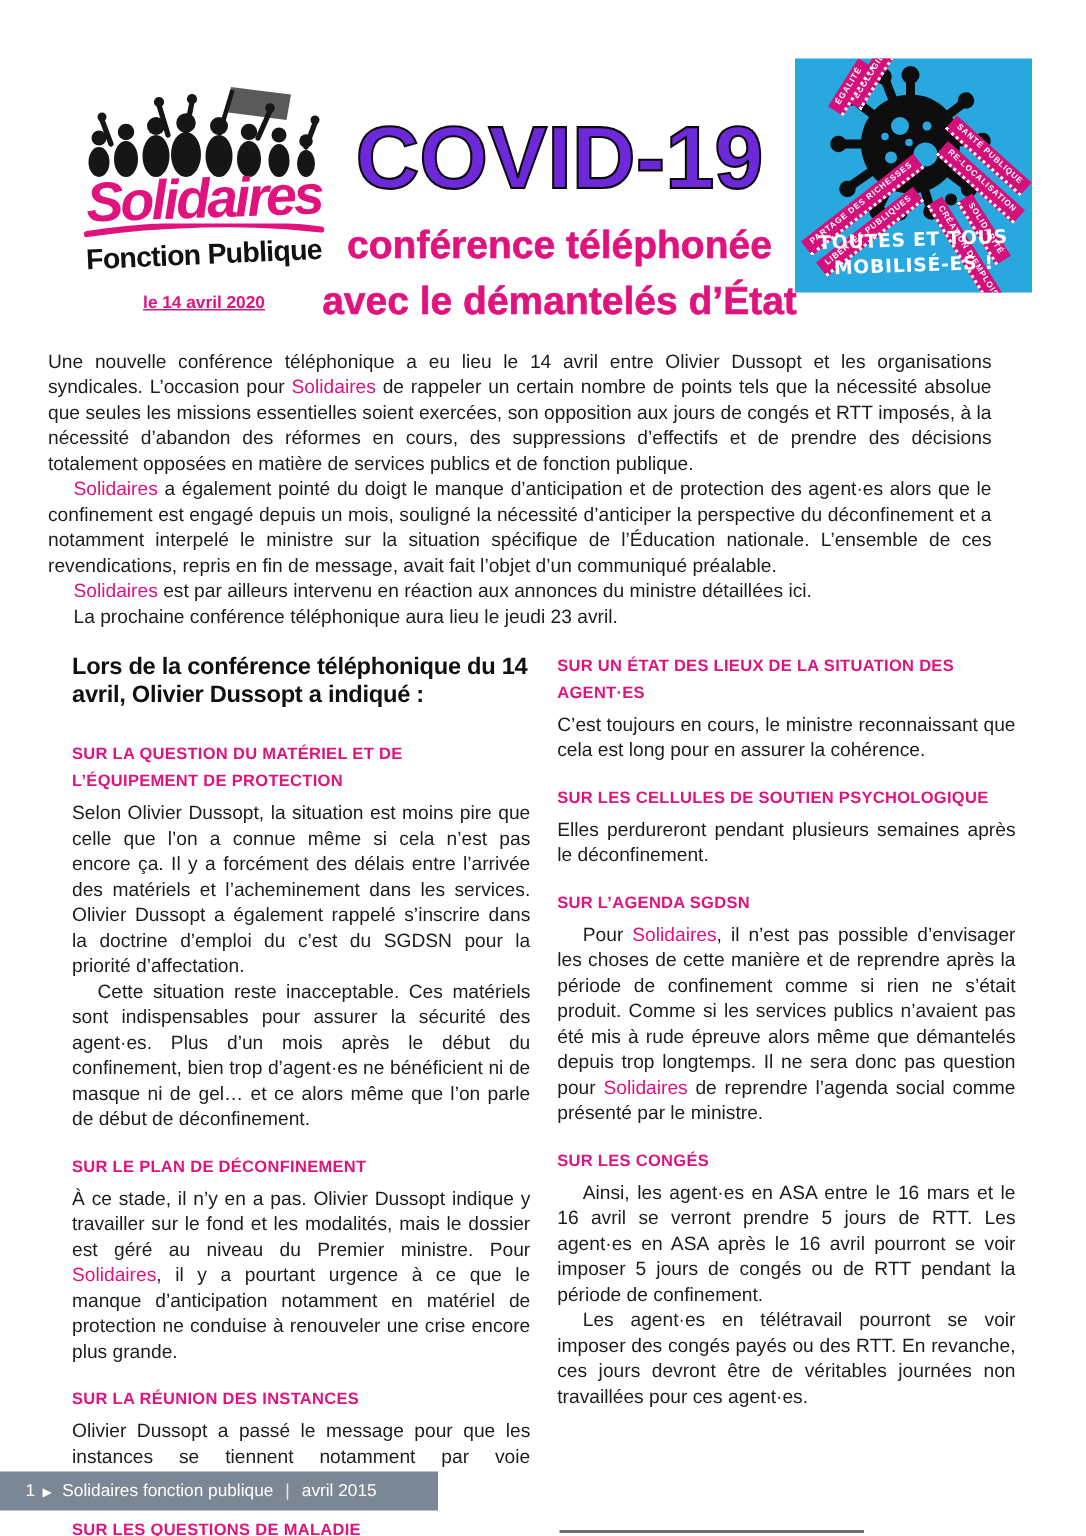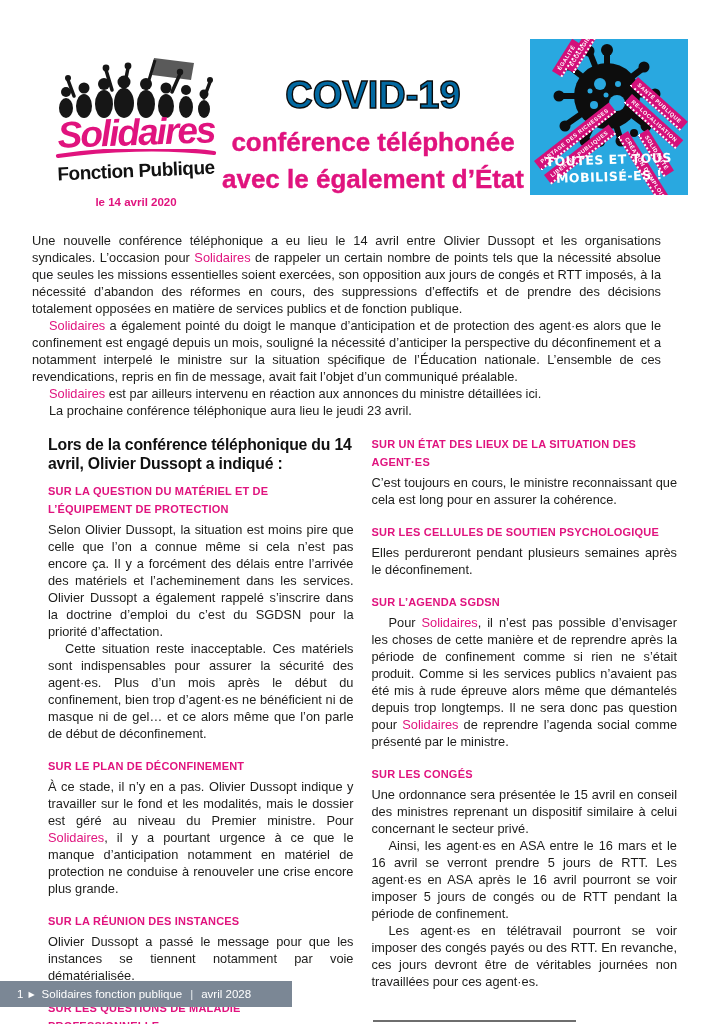--- a/index.html
+++ b/index.html
@@ -23,24 +23,24 @@
   .logo-figures{display:block;margin:0 auto -4px auto;}
   .logo-word{
     font-size:37px;font-weight:bold;font-style:italic;color:var(--pink);
     letter-spacing:-2px;line-height:1;transform:rotate(-2deg);display:block;
   }
   .logo-swoosh{display:block;margin:-2px auto 0 auto;}
   .logo-sub{
     font-size:19px;font-weight:bold;color:#111;transform:rotate(-2.5deg);
     display:block;margin-top:1px;letter-spacing:-0.5px;
   }
-  .logo-date{display:block;margin-top:14px;font-size:11.5px;font-weight:bold;color:var(--pink);}
+  .logo-date{display:block;margin-top:14px;font-size:11.5px;font-weight:bold;color:var(--pink);text-decoration:underline;}
   .title-block{position:absolute;left:212px;top:76px;width:322px;text-align:center;}
   .main-title{
-    font-size:38px;font-weight:bold;color:#0369a1;letter-spacing:0px;
+    font-size:59px;font-weight:bold;color:#6d28d9;letter-spacing:0px;
     -webkit-text-stroke:1.4px #0b0b0b;line-height:1;
   }
   .subtitle{font-size:26px;font-weight:bold;color:var(--pink);line-height:37px;margin-top:10px;
     -webkit-text-stroke:0.4px var(--pink);}
   
   .poster{position:absolute;left:530px;top:39px;width:158px;height:156px;background:var(--blue);overflow:hidden;}
   .poster svg{position:absolute;left:0;top:0;}
   .ribbon{
     position:absolute;background:var(--ribbon);color:#fff;font-weight:bold;
     font-size:5.5px;letter-spacing:0.6px;padding:2px 5px 2px 5px;white-space:nowrap;
@@ -61,21 +61,21 @@
   }
   
   .intro{position:absolute;left:32px;top:232px;width:629px;}
   p{font-size:12.8px;line-height:17px;text-align:justify;}
   p.indent{text-indent:17px;}
   .brand{color:var(--pink);}
   .columns{position:absolute;left:48px;top:435px;width:629px;display:flex;gap:18px;}
   .col{flex:1;min-width:0;}
   .lead-heading{
     font-size:15.8px;font-weight:bold;line-height:19px;color:#111;
-    margin-bottom:9px;letter-spacing:-0.2px;
+    margin-bottom:21px;letter-spacing:-0.2px;
   }
   .pink-heading{
     color:var(--pink);font-size:11px;font-weight:bold;line-height:18px;
     letter-spacing:0.2px;margin:0 0 3px 0;
   }
   section{margin-bottom:15px;}
   section:last-child{margin-bottom:0;}
   
   .footer-bar{
     position:absolute;left:0;top:981px;width:292px;height:26px;
@@ -133,21 +133,21 @@
     <path d="M3 7 C 50 0, 112 -2, 159 4" stroke="#e0137e" stroke-width="4.2" fill="none" stroke-linecap="round"></path>
   </svg>
   <span class="logo-sub">Fonction Publique</span>
   <span class="logo-date">le 14 avril 2020</span>
 </div>
 
 <div class="title-block">
   <div class="main-title">COVID-19</div>
   <div class="subtitle">
     <span>conférence téléphonée</span><br>
-    <span>avec le également d’État</span>
+    <span>avec le démantelés d’État</span>
   </div>
 </div>
 
 <div class="poster">
   <svg width="158" height="156" viewBox="0 0 158 156">
     <g stroke="#0d0d0d" stroke-width="6" stroke-linecap="round">
       <line x1="77" y1="57" x2="77" y2="13"></line>
         <line x1="77" y1="57" x2="112" y2="30"></line>
       <line x1="77" y1="57" x2="122" y2="55"></line>
         <line x1="77" y1="57" x2="114" y2="85"></line>
@@ -233,28 +233,27 @@
         <section>
           <h2 class="pink-heading">SUR LES CELLULES DE SOUTIEN PSYCHOLOGIQUE</h2>
           <p><span>Elles perdureront pendant plusieurs semaines après le déconfinement.</span></p>
         </section>
         <section>
           <h2 class="pink-heading">SUR L’AGENDA SGDSN</h2>
           <p class="indent"><span>Pour </span><span class="brand">Solidaires</span><span>, il n’est pas possible d’envisager les choses de cette manière et de reprendre après la période de confinement comme si rien ne s’était produit. Comme si les services publics n’avaient pas été mis à rude épreuve alors même que démantelés depuis trop longtemps. Il ne sera donc pas question pour </span><span class="brand">Solidaires</span><span> de reprendre l’agenda social comme présenté par le ministre.</span></p>
         </section>
         <section>
           <h2 class="pink-heading">SUR LES CONGÉS</h2>
-          <p><span>Une ordonnance sera présentée le 15 avril en conseil des ministres reprenant un dispositif similaire à celui concernant le secteur privé.</span></p>
           <p class="indent"><span>Ainsi, les agent·es en ASA entre le 16 mars et le 16 avril se verront prendre 5 jours de RTT. Les agent·es en ASA après le 16 avril pourront se voir imposer 5 jours de congés ou de RTT pendant la période de confinement.</span></p>
           <p class="indent"><span>Les agent·es en télétravail pourront se voir imposer des congés payés ou des RTT. En revanche, ces jours devront être de véritables journées non travaillées pour ces agent·es.</span></p>
         </section>
       </div>
   </div>
 </div>
 
 <div class="footer-bar">
   <span class="pgnum">1</span>
   <span class="arrow">▶</span>
   <span>Solidaires fonction publique</span>
   <span class="sep">|</span>
-  <span>avril 2028</span>
+  <span>avril 2015</span>
 </div>
 <div class="bottom-line"></div>
 
 </body></html>

